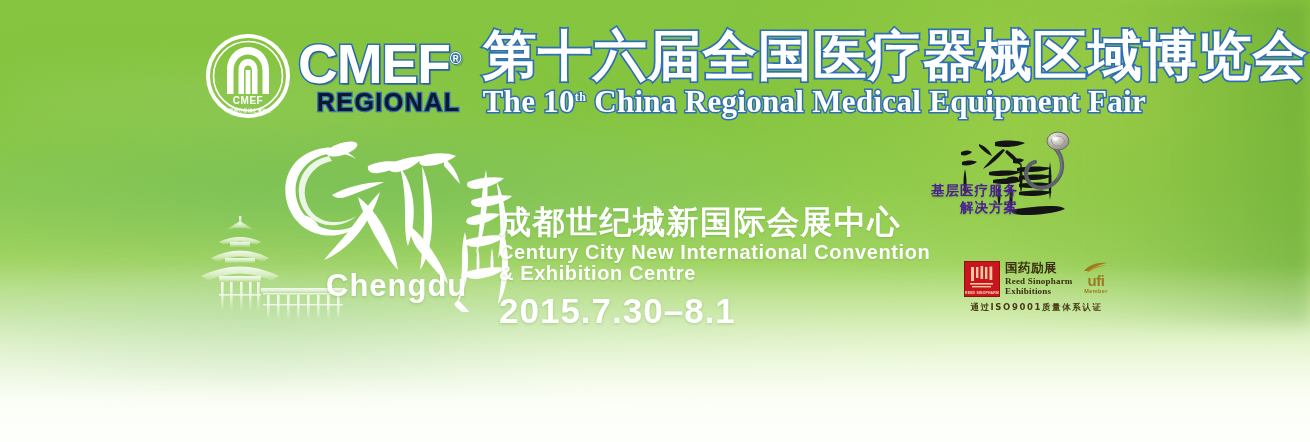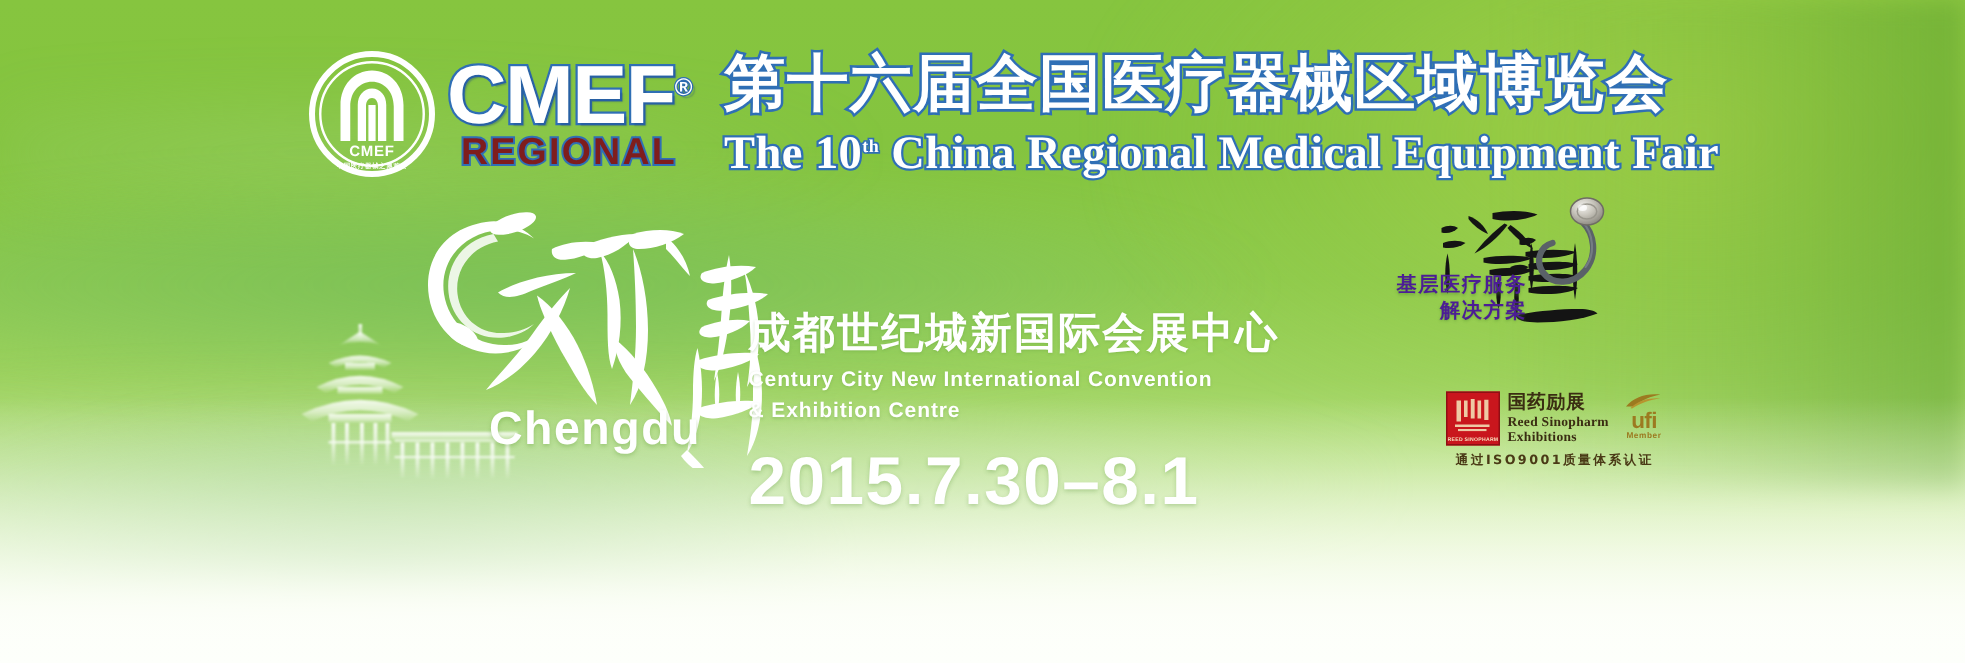--- a/index.html
+++ b/index.html
@@ -144,36 +144,36 @@
     font-size: 16px;
     vertical-align: super;
     -webkit-text-stroke: 1.6px #2f6fb5;
   }
   .cmef-sub {
     font-family: "Liberation Sans", sans-serif;
     font-weight: bold;
     font-size: 25px;
     line-height: 27px;
     letter-spacing: 1.5px;
-    color: #7f1d1d;
+    color: #0f172a;
     -webkit-text-stroke: 2.6px #2f6fb5;
     paint-order: stroke fill;
-    text-align: center;
+    text-align: right;
     white-space: nowrap;
     margin-top: -2px;
   }
 
   .title-block {
     margin-left: 22px;
     padding-top: 0px;
   }
   .title-cn {
     font-family: "DejaVu Sans", "Liberation Sans", sans-serif;
     font-weight: bold;
-    font-size: 41px;
+    font-size: 54px;
     line-height: 47px;
     letter-spacing: 1px;
     color: #ffffff;
     -webkit-text-stroke: 3.4px #2f6fb5;
     paint-order: stroke fill;
     white-space: nowrap;
   }
   .title-en {
     font-family: "Liberation Serif", "DejaVu Serif", serif;
     font-weight: bold;
@@ -214,45 +214,45 @@
   }
 
   
   .venue {
     position: absolute;
     left: 499px;
     top: 206px;
     color: #ffffff;
   }
   .venue-cn {
-    font-family: Liberation Serif, serif;
-    font-weight: bold;
-    font-size: 28px;
+    font-family: Liberation Sans, sans-serif;
+    font-weight: bold;
+    font-size: 32px;
     line-height: 33px;
     letter-spacing: 1.5px;
     white-space: nowrap;
     text-shadow: 0 1px 2px rgba(80,140,45,0.28);
   }
   .venue-en {
     font-family: "Liberation Sans", sans-serif;
     font-weight: bold;
-    font-size: 14px;
+    font-size: 20px;
     line-height: 21px;
     letter-spacing: 0.6px;
     margin-top: 3px;
     white-space: nowrap;
     text-shadow: 0 1px 2px rgba(80,140,45,0.25);
   }
   .venue-date {
     font-family: "Liberation Sans", sans-serif;
     font-weight: bold;
-    font-size: 45px;
+    font-size: 35px;
     line-height: 40px;
     letter-spacing: 1px;
-    margin-top: 17px;
+    margin-top: 7px;
     white-space: nowrap;
     text-shadow: 0 1px 3px rgba(80,140,45,0.3);
   }
 
   
   .lundao {
     position: absolute;
     left: 955px;
     top: 122px;
     width: 120px;

